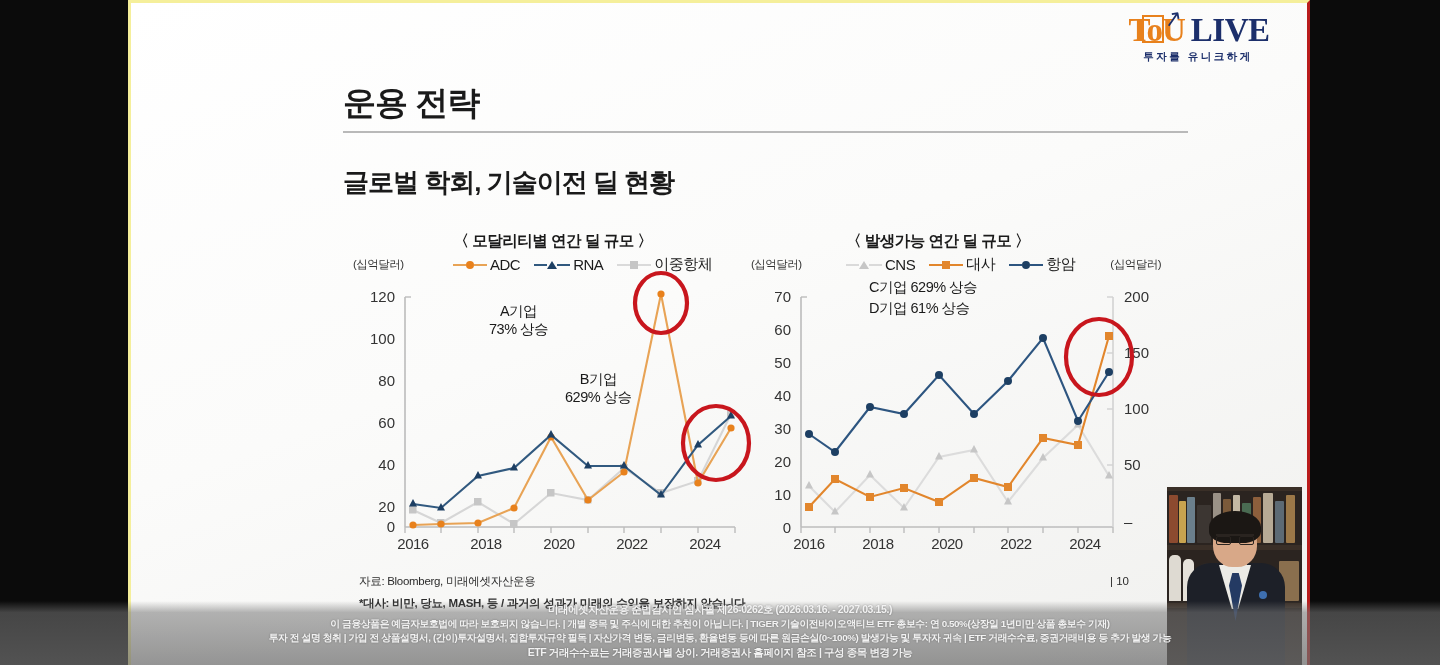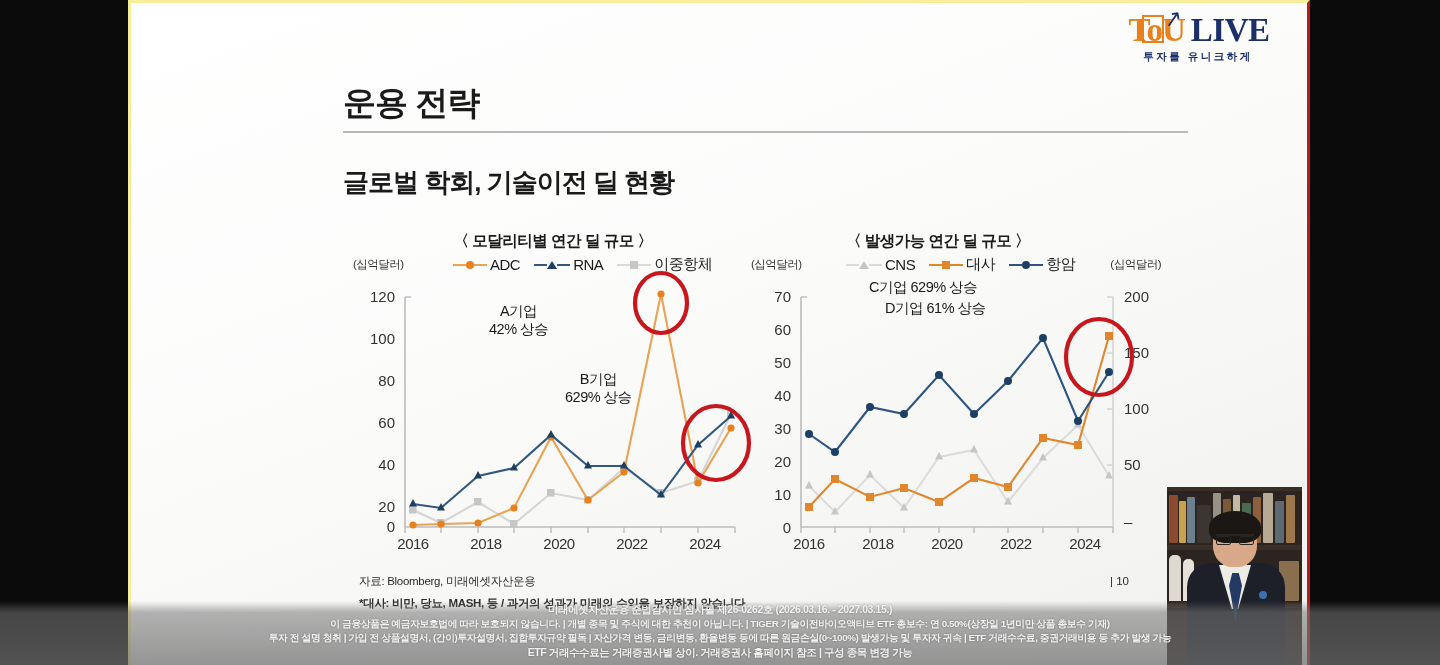--- a/index.html
+++ b/index.html
@@ -231,21 +231,21 @@
           <div class="legend-item">
             <span class="legend-line" style="background:#dadada"></span>
             <span class="legend-mk" style="background:#c6c6c6"></span>
             <span class="legend-line" style="background:#dadada"></span>
             <span class="legend-label">이중항체</span>
           </div>
         </div>
 
         <div class="ann" style="left:136px; top:72px;">
           <div>A기업</div>
-          <div>42% 상승</div>
+          <div>73% 상승</div>
         </div>
         <div class="ann" style="left:212px; top:140px;">
           <div>B기업</div>
           <div>629% 상승</div>
         </div>
 
         <svg class="plot-svg" width="400" height="330">
 
           <text x="42" y="71" text-anchor="end" font-size="15" fill="#333" font-family="Liberation Sans">120</text>
           <text x="42" y="113" text-anchor="end" font-size="15" fill="#333" font-family="Liberation Sans">100</text>
@@ -346,21 +346,21 @@
           </div>
           <div class="legend-item">
             <span class="legend-line" style="background:#2d5580"></span>
             <span class="legend-mk" style="background:#1d3f63;border-radius:50%"></span>
             <span class="legend-line" style="background:#2d5580"></span>
             <span class="legend-label">항암</span>
           </div>
         </div>
 
         <div class="ann" style="left:118px; top:48px;">C기업 629% 상승</div>
-        <div class="ann" style="left:118px; top:69px;margin-left:16px;">D기업 61% 상승</div>
+        <div class="ann" style="left:118px; top:69px;">D기업 61% 상승</div>
 
         <svg class="plot-svg" width="410" height="330">
 
           <text x="40" y="71" text-anchor="end" font-size="15" fill="#333" font-family="Liberation Sans">70</text>
           <text x="40" y="104" text-anchor="end" font-size="15" fill="#333" font-family="Liberation Sans">60</text>
           <text x="40" y="137" text-anchor="end" font-size="15" fill="#333" font-family="Liberation Sans">50</text>
           <text x="40" y="170" text-anchor="end" font-size="15" fill="#333" font-family="Liberation Sans">40</text>
           <text x="40" y="203" text-anchor="end" font-size="15" fill="#333" font-family="Liberation Sans">30</text>
           <text x="40" y="236" text-anchor="end" font-size="15" fill="#333" font-family="Liberation Sans">20</text>
           <text x="40" y="269" text-anchor="end" font-size="15" fill="#333" font-family="Liberation Sans">10</text>

